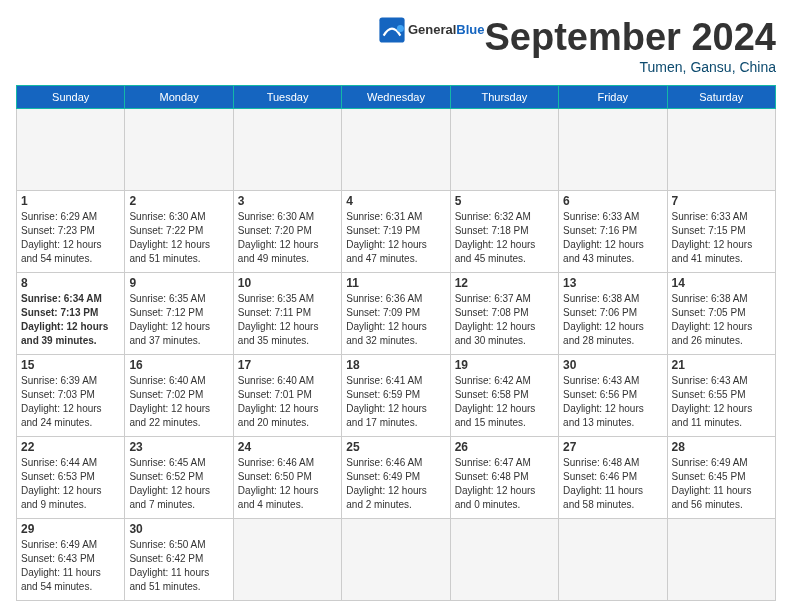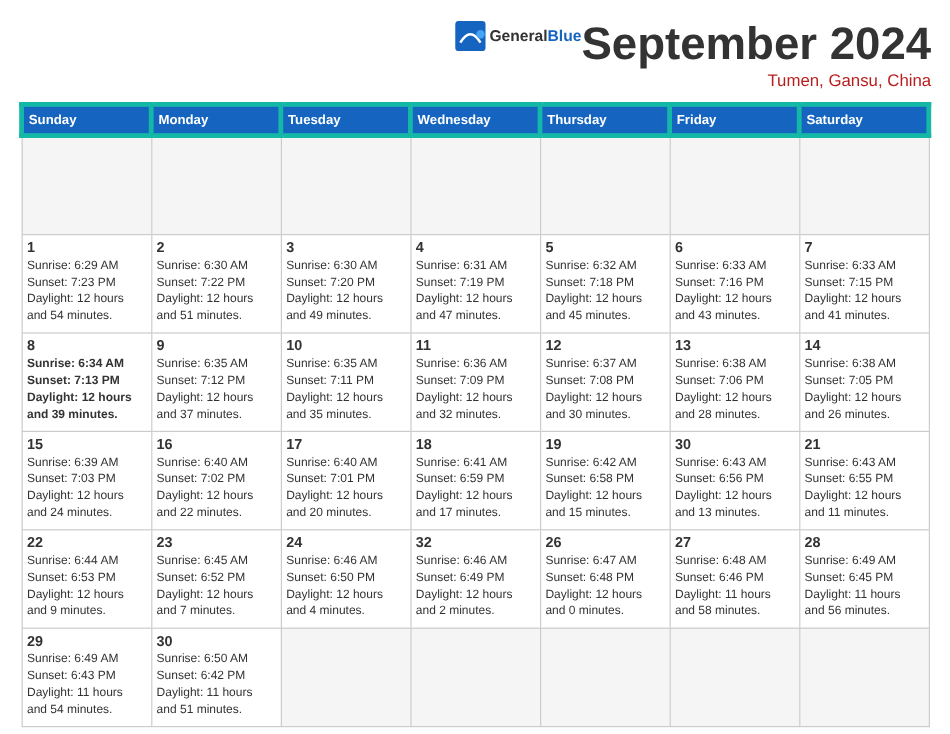--- a/index.html
+++ b/index.html
@@ -34,35 +34,35 @@
     .title-block {
       text-align: right;
     }
     .month-title {
       font-size: 38px;
       font-weight: bold;
       color: #333;
     }
     .location {
       font-size: 14px;
-      color: #b91c1c;
+      color: #0c4a6e;
     }
     .calendar {
       width: 100%;
       border-collapse: collapse;
       table-layout: fixed;
     }
     .calendar th {
       background-color: #1565c0;
       color: #fff;
       font-size: 11px;
-      font-weight: bold;
+      font-weight: normal;
       padding: 5px 4px;
-      text-align: left;
-      border: 4px solid #14b8a6;
+      text-align: center;
+      border: 1px solid #14b8a6;
     }
     .calendar td {
       border: 1px solid #ccc;
       vertical-align: top;
       padding: 3px 4px;
       font-size: 9px;
       color: #333;
       height: 82px;
     }
     .calendar td.empty {
@@ -293,21 +293,21 @@
 and 7 minutes.</div>
           </td>
           <td>
             <div class="day-num">24</div>
             <div class="day-info" style="white-space: pre-line;">Sunrise: 6:46 AM
 Sunset: 6:50 PM
 Daylight: 12 hours
 and 4 minutes.</div>
           </td>
           <td>
-            <div class="day-num">32</div>
+            <div class="day-num">25</div>
             <div class="day-info" style="white-space: pre-line;">Sunrise: 6:46 AM
 Sunset: 6:49 PM
 Daylight: 12 hours
 and 2 minutes.</div>
           </td>
           <td>
             <div class="day-num">26</div>
             <div class="day-info" style="white-space: pre-line;">Sunrise: 6:47 AM
 Sunset: 6:48 PM
 Daylight: 12 hours

